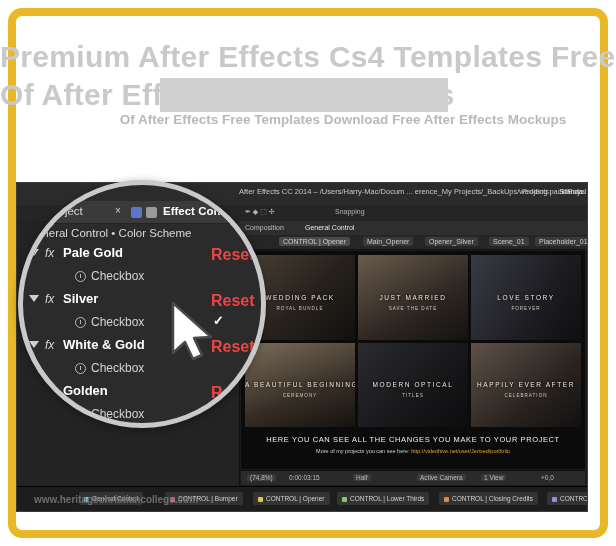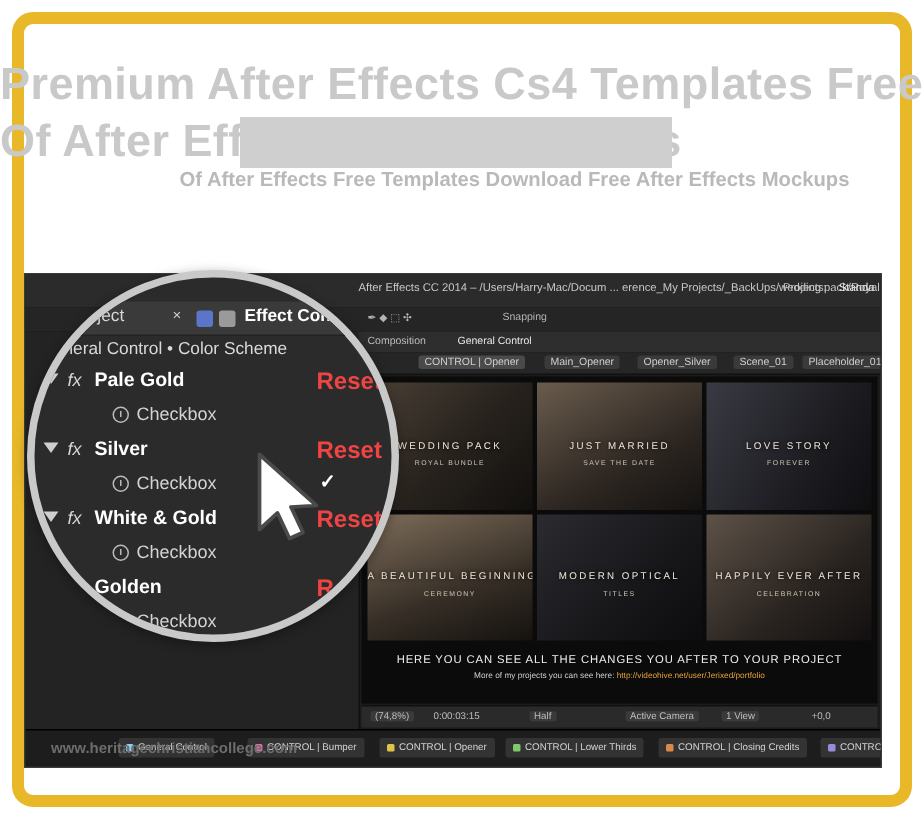--- a/index.html
+++ b/index.html
@@ -272,21 +272,21 @@
         <div class="thumb e">
           <div class="cap">MODERN OPTICAL</div>
           <div class="cap2">TITLES</div>
         </div>
         <div class="thumb f">
           <div class="cap">HAPPILY EVER AFTER</div>
           <div class="cap2">CELEBRATION</div>
         </div>
       </div>
       <div class="promo">
-        <div class="line1">HERE YOU CAN SEE ALL THE CHANGES YOU AFTER TO YOUR PROJECT</div>
+        <div class="line1">HERE YOU CAN SEE ALL THE CHANGES YOU MAKE TO YOUR PROJECT</div>
         <div class="line2">
           <span>More of my projects you can see here: </span><a href="#">http://videohive.net/user/Jerixed/portfolio</a>
         </div>
       </div>
     </div>
 
     <div class="prev-ctrl">
       <span class="pill" style="left:6px;">(74,8%)</span>
       <span style="left:48px;">0:00:03:15</span>
       <span class="pill" style="left:112px;">Half</span>

